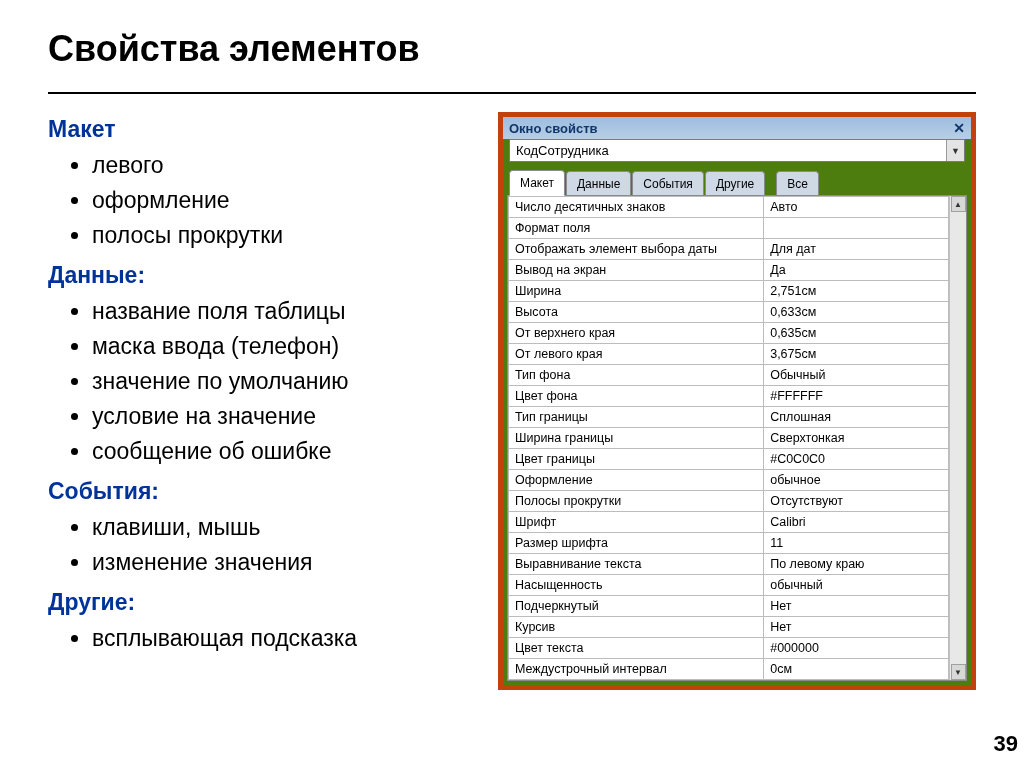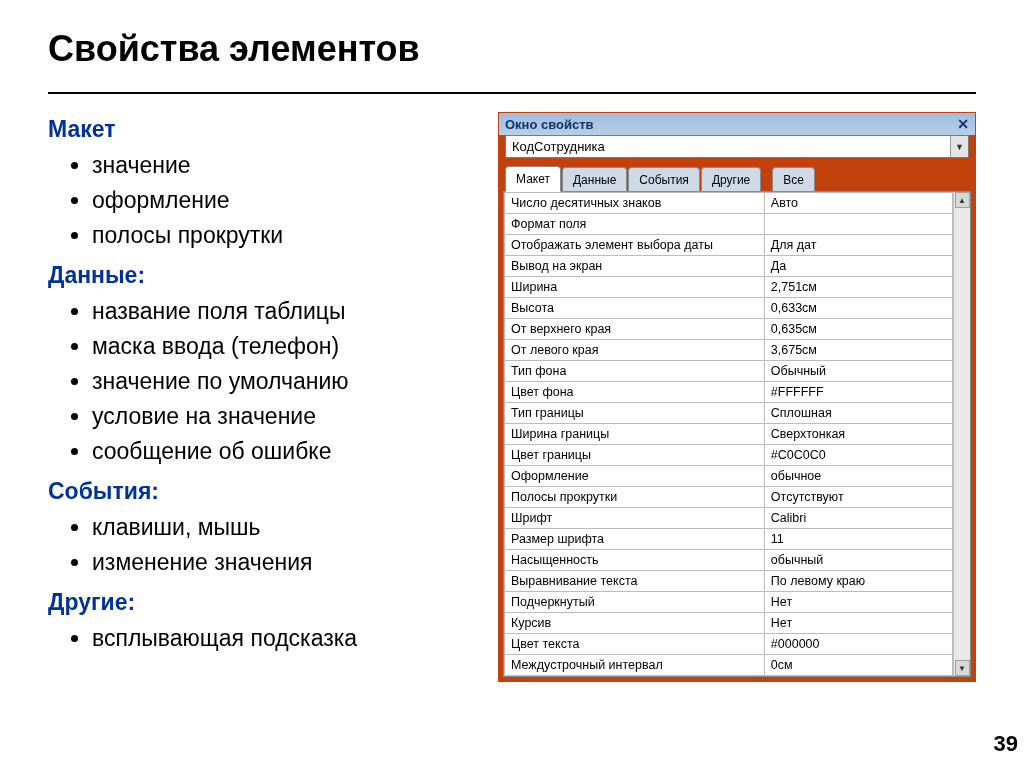--- a/index.html
+++ b/index.html
@@ -8,21 +8,21 @@
 .title { font-size: 36px; font-weight: bold; color: #000; margin-bottom: 22px; }
 .divider { border-top: 2px solid #000; margin-bottom: 18px; }
 .layout { display: flex; }
 .left { flex: 1; font-size: 23px; line-height: 1.48; }
 .sec-h { font-weight: bold; color: #003399; margin-top: 6px; margin-bottom: 2px; }
 .sec-h.first { margin-top: 0; }
 .bul { list-style: disc; padding-left: 44px; color: #000; }
 .bul li { margin-bottom: 1px; }
 
 .right { width: 478px; }
-.props-window { border: 1px solid #c2410c; background: #c2410c; font-family: Tahoma, sans-serif; }
+.props-window { border: 5px solid #c2410c; background: #4d7c0f; font-family: Tahoma, sans-serif; }
 .titlebar { background: linear-gradient(#9dbde0, #b8cee5); display: flex; justify-content: space-between; align-items: center; padding: 3px 6px; font-size: 13px; font-weight: bold; color: #10356a; }
 .titlebar .close { font-size: 14px; color: #10356a; cursor: default; }
 .subinfo { font-size: 12px; color: #000; padding: 4px 8px 6px 8px; }
 .selector-row { padding: 0 6px 8px 6px; }
 .selector { display: flex; width: 100%; border: 1px solid #7a7a7a; background: #fff; }
 .selector input { flex: 1; border: none; font-family: Tahoma, sans-serif; font-size: 13px; padding: 3px 6px; outline: none; background: #fff; }
 .dd-btn { width: 18px; background: #e4e4e4; border-left: 1px solid #9a9a9a; display: flex; align-items: center; justify-content: center; font-size: 9px; color: #333; }
 
 .tabs { display: flex; align-items: flex-end; padding: 0 6px; gap: 0; position: relative; margin-bottom: -1px; }
 .tab { font-size: 12px; padding: 5px 10px 5px 10px; background: #cfd9e6; border: 1px solid #8a8a8a; border-bottom: none; border-radius: 4px 4px 0 0; margin-right: 1px; position: relative; }
@@ -44,21 +44,21 @@
 </head>
 <body>
 
 <div class="slide">
   <div class="title">Свойства элементов</div>
   <div class="divider"></div>
   <div class="layout">
     <div class="left">
       <div class="sec-h first">Макет</div>
       <ul class="bul">
-        <li>значение</li>
+        <li>левого</li>
         <li>оформление</li>
         <li>полосы прокрутки</li>
       </ul>
       <div class="sec-h">Данные:</div>
       <ul class="bul">
         <li>название поля таблицы</li>
         <li>маска ввода (телефон)</li>
         <li>значение по умолчанию</li>
         <li>условие на значение</li>
         <li>сообщение об ошибке</li>
@@ -159,26 +159,26 @@
                   </tr>
                   <tr>
                     <td class="pname">Шрифт</td>
                     <td class="pval">Calibri</td>
                   </tr>
                   <tr>
                     <td class="pname">Размер шрифта</td>
                     <td class="pval">11</td>
                   </tr>
                   <tr>
+                    <td class="pname">Выравнивание текста</td>
+                    <td class="pval">По левому краю</td>
+                  </tr>
+                  <tr>
                     <td class="pname">Насыщенность</td>
                     <td class="pval">обычный</td>
-                  </tr>
-                  <tr>
-                    <td class="pname">Выравнивание текста</td>
-                    <td class="pval">По левому краю</td>
                   </tr>
                   <tr>
                     <td class="pname">Подчеркнутый</td>
                     <td class="pval">Нет</td>
                   </tr>
                   <tr>
                     <td class="pname">Курсив</td>
                     <td class="pval">Нет</td>
                   </tr>
                   <tr>

